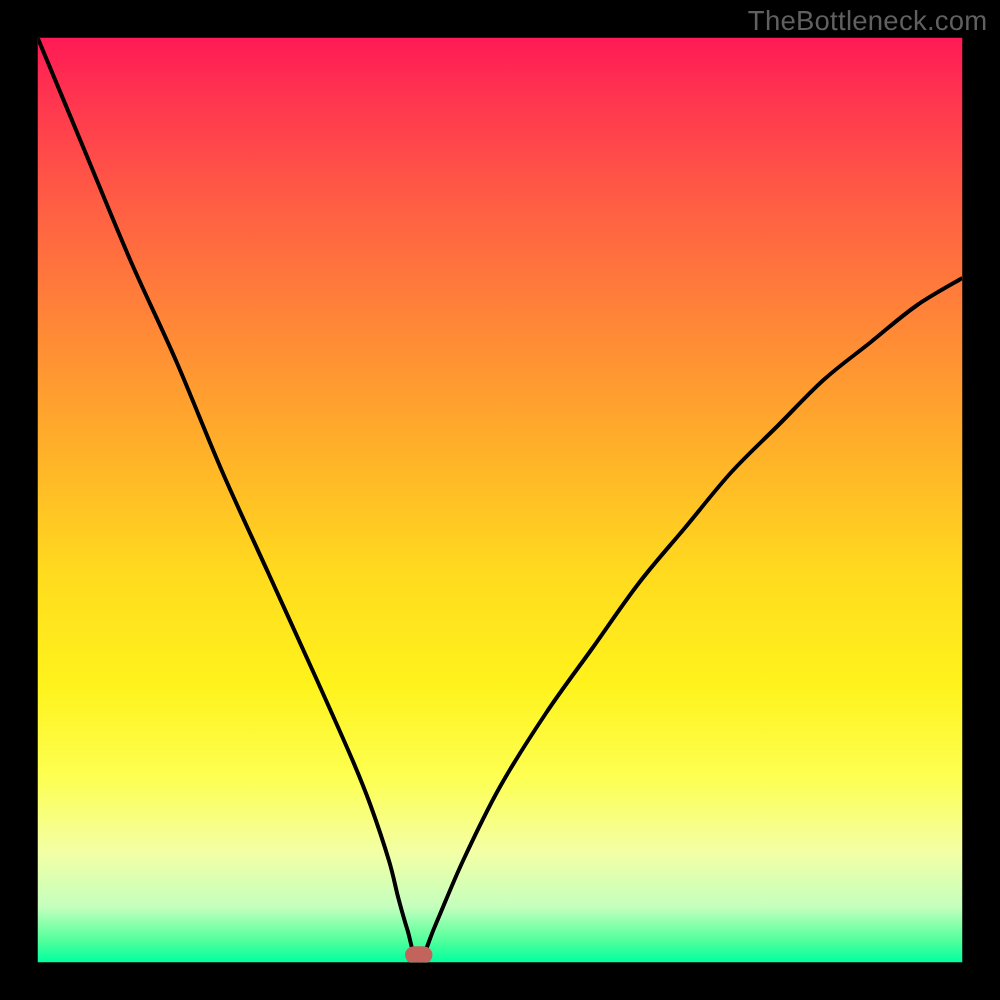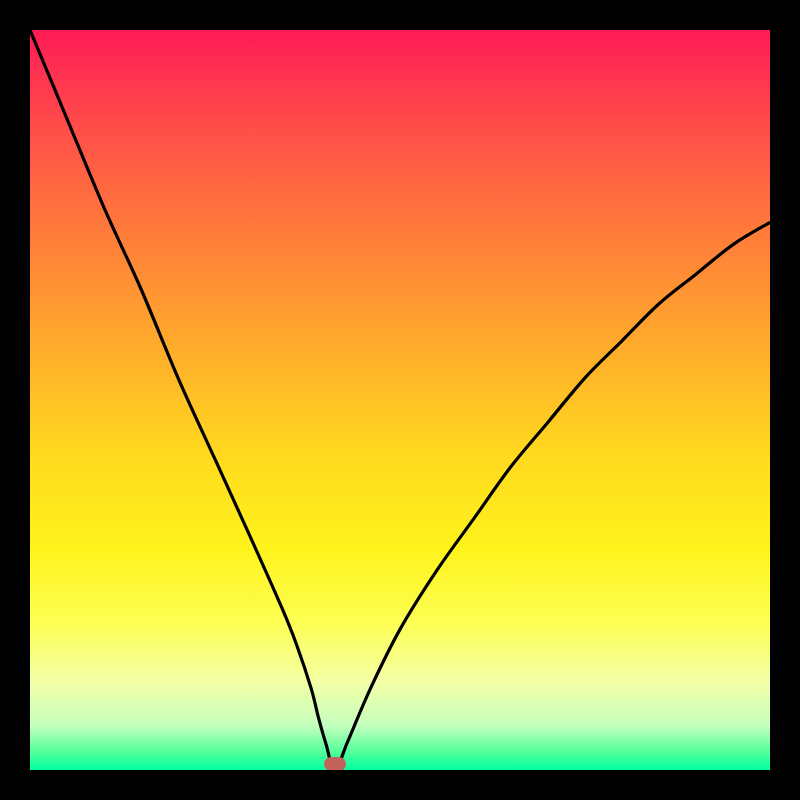--- a/index.html
+++ b/index.html
@@ -78,13 +78,14 @@
   <div class="plot-area">
     <div class="gradient-bg"></div>
 
     <svg class="curve" viewBox="0 0 740 740" preserveAspectRatio="none">
       <path id="curve-path" fill="none" stroke="#000000" stroke-width="3.2" stroke-linejoin="round" d="M 0 0 C 6.166666666666667 14.799999999999992, 24.666666666666664 59.199999999999946, 37 88.79999999999995 C 49.333333333333336 118.39999999999996, 61.666666666666664 149.23333333333335, 74 177.60000000000002 C 86.33333333333333 205.9666666666667, 98.66666666666667 230.63333333333335, 111 259 C 123.33333333333333 287.3666666666667, 135.66666666666666 319.4333333333333, 148 347.79999999999995 C 160.33333333333334 376.16666666666663, 172.66666666666666 402.06666666666666, 185 429.2 C 197.33333333333334 456.3333333333333, 210.9 485.93333333333334, 222 510.6 C 233.1 535.2666666666667, 244.20000000000002 559.9333333333334, 251.60000000000002 577.2 C 259 594.4666666666667, 261.46666666666664 600.6333333333334, 266.4 614.2 C 271.3333333333333 627.7666666666667, 277.5 646.2666666666667, 281.2 658.6 C 284.9 670.9333333333334, 286.1333333333333 678.95, 288.6 688.2 C 291.0666666666667 697.45, 293.28666666666663 705.4666666666667, 296 714.1 C 298.71333333333337 722.7333333333333, 301.18000000000006 740.6166666666667, 304.88000000000005 740 C 308.58000000000004 739.3833333333333, 312.28 723.9666666666667, 318.2 710.4 C 324.12 696.8333333333333, 331.7666666666667 677.1, 340.40000000000003 658.6 C 349.03333333333336 640.1, 358.9 619.1333333333333, 370 599.4 C 381.1 579.6666666666666, 394.66666666666674 558.7, 407.00000000000006 540.2 C 419.33333333333337 521.7, 431.6666666666667 505.66666666666663, 444 488.4 C 456.3333333333333 471.1333333333333, 468.6666666666667 452.6333333333333, 481 436.6 C 493.3333333333333 420.5666666666667, 505.6666666666667 407.00000000000006, 518 392.20000000000005 C 530.3333333333334 377.40000000000003, 542.6666666666666 361.3666666666666, 555 347.79999999999995 C 567.3333333333334 334.2333333333333, 579.6666666666666 323.1333333333333, 592 310.8 C 604.3333333333334 298.4666666666667, 616.6666666666666 284.90000000000003, 629 273.8 C 641.3333333333334 262.7, 653.6666666666666 254.06666666666666, 666 244.2 C 678.3333333333334 234.33333333333331, 690.6666666666666 223.23333333333335, 703 214.60000000000002 C 715.3333333333334 205.9666666666667, 733.8333333333334 196.1, 740 192.39999999999998"></path>
     </svg>
 
     <div class="marker" id="marker" style="left: 304.88px; top: 734.08px; background: rgb(195, 100, 92);"></div>
   </div>
 
+  <div class="watermark">TheBottleneck.com</div>
 </div>
 
 </body></html>

